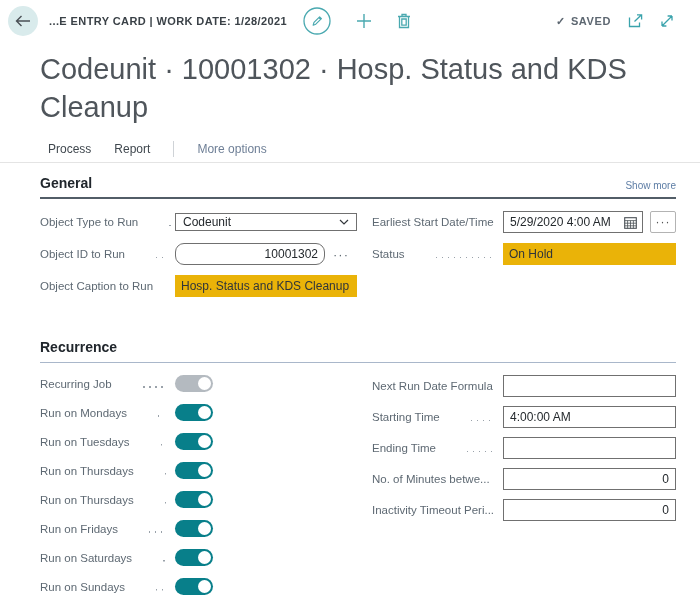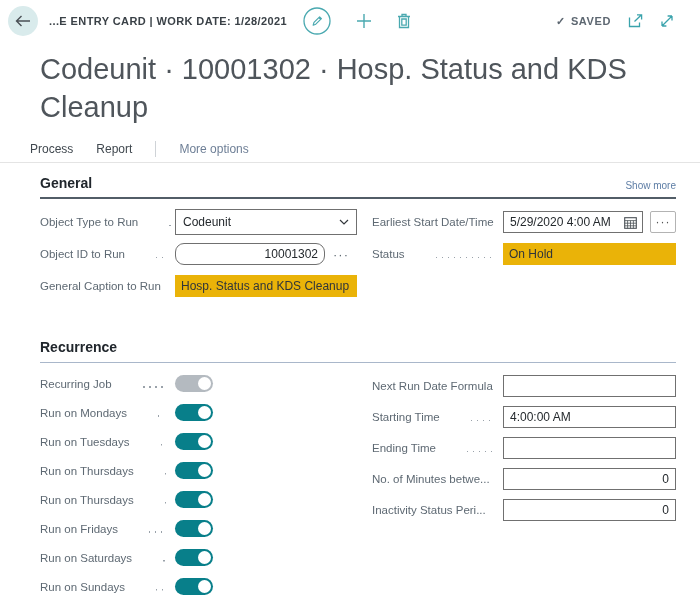--- a/index.html
+++ b/index.html
@@ -26,21 +26,21 @@
   .saved { display:flex; align-items:center; gap:5px; font-size:11px; font-weight:700; letter-spacing:.6px; color:#5d6771; }
 
   
   .page-title {
     margin:8px 24px 0 40px; max-width:640px;
     font-size:29px; line-height:38px; font-weight:300; color:#4f555b;
   }
 
   
   .action-bar {
-    margin-top:10px; height:27px; padding-left:30px; display:flex; align-items:center; gap:23px;
+    margin-top:10px; height:27px; padding-left:48px; display:flex; align-items:center; gap:23px;
     border-bottom:1px solid #e4e4e4; width:700px;
   }
   .action-item { background:none; border:none; font-size:12px; color:#40484f; cursor:pointer; font-family:inherit; }
   .action-sep { width:1px; height:16px; background:#cfd3d7; }
   .action-more { background:none; border:none; font-size:12px; color:#6e7f96; cursor:pointer; font-family:inherit; }
 
   
   .section { padding:0 24px 0 40px; }
   .section-head { display:flex; align-items:flex-end; justify-content:space-between; }
   .section-title { font-size:14px; font-weight:700; color:#20262c; }
@@ -68,21 +68,21 @@
   .tb { 
     height:22px; border:1px solid #707070; background:#fff; font-family:inherit; font-size:12px;
     color:#24292d; padding:0 6px; width:100%; border-radius:0; outline:none;
   }
   .ta-r { text-align:right; }
   .readonly {
     height:22px; background:#eab308; font-size:12px; color:#30353a; line-height:22px;
     padding:0 6px; width:100%; white-space:nowrap; overflow:hidden;
   }
   .select-box {
-    height:26px; border:1px solid #707070; background:#fff; width:100%;
+    height:18px; border:1px solid #707070; background:#fff; width:100%;
     display:flex; align-items:center; padding:0 7px; cursor:pointer;
   }
   .select-box .sel-txt { flex:1; font-size:12px; color:#24292d; }
   .assist-inline { font-size:13px; color:#5f6a73; margin-left:8px; letter-spacing:1px; flex:0 0 auto; cursor:pointer; background:none; border:none; font-family:inherit; }
   .id-input { width:150px; flex:0 0 150px;border-radius:9px; }
   .dt-wrap { position:relative; flex:1 1 auto; display:flex; align-items:center; }
   .dt-wrap .tb { padding-right:24px; }
   .cal-ico { position:absolute; right:6px; top:4px; pointer-events:none; }
   .assist-btn {
     flex:0 0 26px; width:26px; height:22px; margin-left:7px; border:1px solid #b3b3b3; border-radius:2px;
@@ -204,21 +204,21 @@
               <span class="txt">Object ID to Run</span>
               <span class="leader"></span>
             </span>
           <span class="f-control">
             <input class="tb ta-r id-input" value="10001302" style="">
             <button class="assist-inline">···</button>
           </span>
         </div>
         <div class="field-row">
           <span class="f-label">
-              <span class="txt">General Caption to Run</span>
+              <span class="txt">Object Caption to Run</span>
               <span class="leader"></span>
             </span>
           <span class="f-control">
             <span class="readonly">Hosp. Status and KDS Cleanup</span>
           </span>
         </div>
       </div>
 
       <div class="col-right">
         <div class="field-row">
@@ -351,21 +351,21 @@
           <span class="f-label">
               <span class="txt">No. of Minutes betwe...</span>
               <span class="leader"></span>
             </span>
           <span class="f-control">
               <input class="tb ta-r" value="0" style="">
             </span>
         </div>
         <div class="field-row rrow">
           <span class="f-label">
-              <span class="txt">Inactivity Status Peri...</span>
+              <span class="txt">Inactivity Timeout Peri...</span>
               <span class="leader"></span>
             </span>
           <span class="f-control">
               <input class="tb ta-r" value="0" style="">
             </span>
         </div>
       </div>
     </div>
   </section>
 

